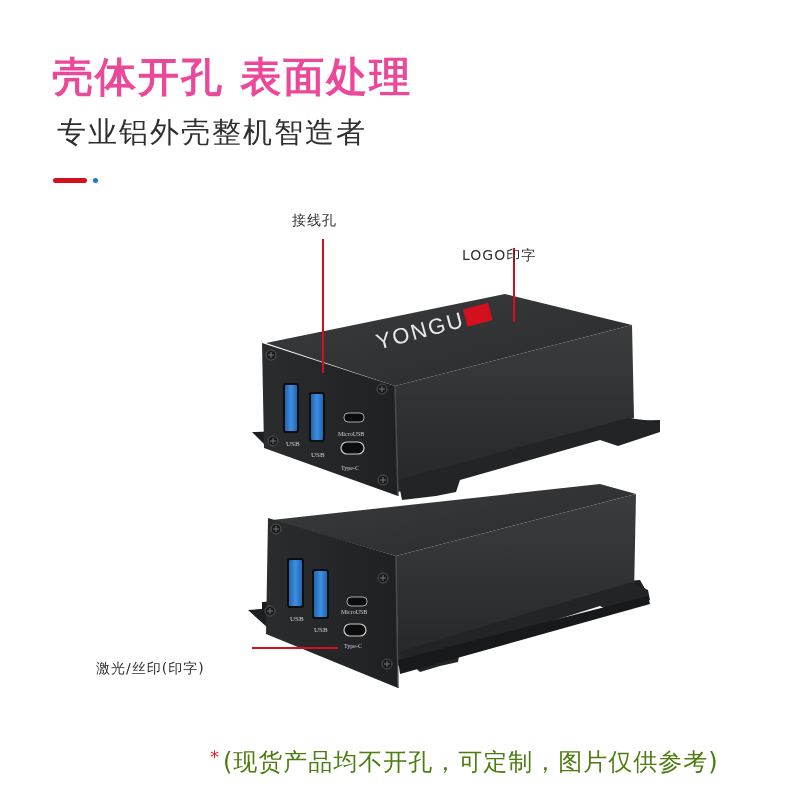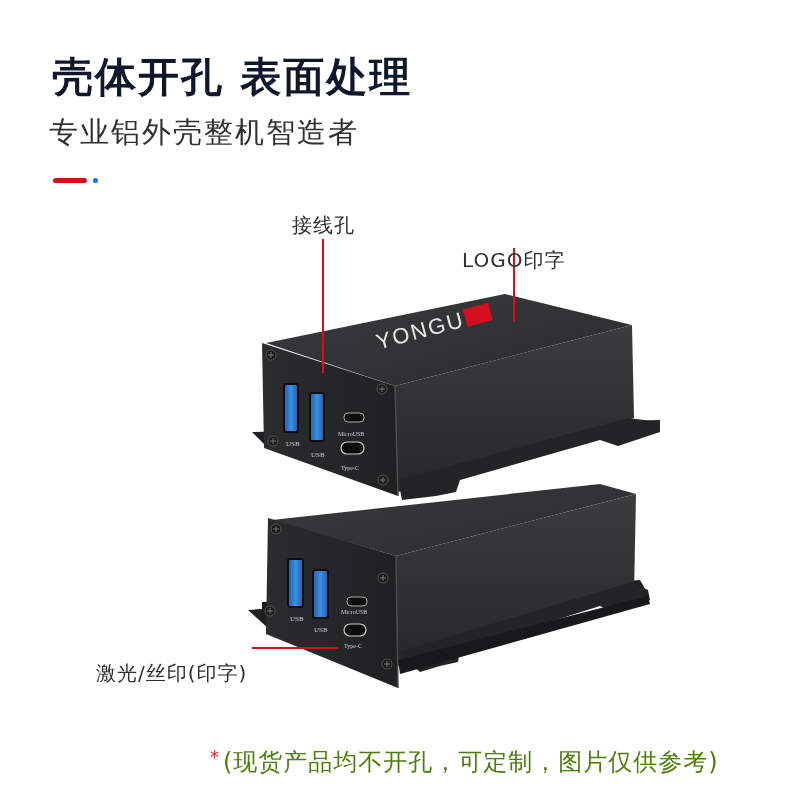--- a/index.html
+++ b/index.html
@@ -1,22 +1,22 @@
 <!DOCTYPE html>
 <html><head>
 <meta charset="utf-8">
 <style>
   html,body{margin:0;padding:0;background:#ffffff;}
   body{width:800px;height:800px;position:relative;overflow:hidden;font-family:"DejaVu Sans","Liberation Sans",sans-serif;color:#333;}
   .abs{position:absolute;}
-  .title{left:52px;top:50px;font-size:41px;font-weight:bold;color:#0f172a;letter-spacing:2px;white-space:nowrap;text-align:right;}
-  .subtitle{left:49px;top:113px;font-size:29px;color:#2f2f2f;letter-spacing:2px;white-space:nowrap;}
+  .title{left:52px;top:50px;font-size:41px;font-weight:bold;color:#ec4899;letter-spacing:2px;white-space:nowrap;text-align:right;}
+  .subtitle{left:57px;top:113px;font-size:29px;color:#2f2f2f;letter-spacing:2px;white-space:nowrap;}
   .accent-red{left:53px;top:178px;width:34px;height:5px;border-radius:3px;}
   .accent-blue{left:93px;top:178px;width:5px;height:5px;border-radius:50%;}
-  .callout-label{font-size:20px;color:#2f2f2f;white-space:nowrap;letter-spacing:1px;}
+  .callout-label{font-size:14px;color:#2f2f2f;white-space:nowrap;letter-spacing:1px;}
   .leader{background:#d4101e;}
   .note{left:210px;top:746px;font-size:24px;white-space:nowrap;letter-spacing:1px;}
   .note .star{font-size:18px;vertical-align:top;margin-right:3px;}
   svg.device{position:absolute;left:0;top:0;}
 </style>
 </head>
 <body>
 
 <div class="abs title">壳体开孔 表面处理</div>
 <div class="abs subtitle">专业铝外壳整机智造者</div>

